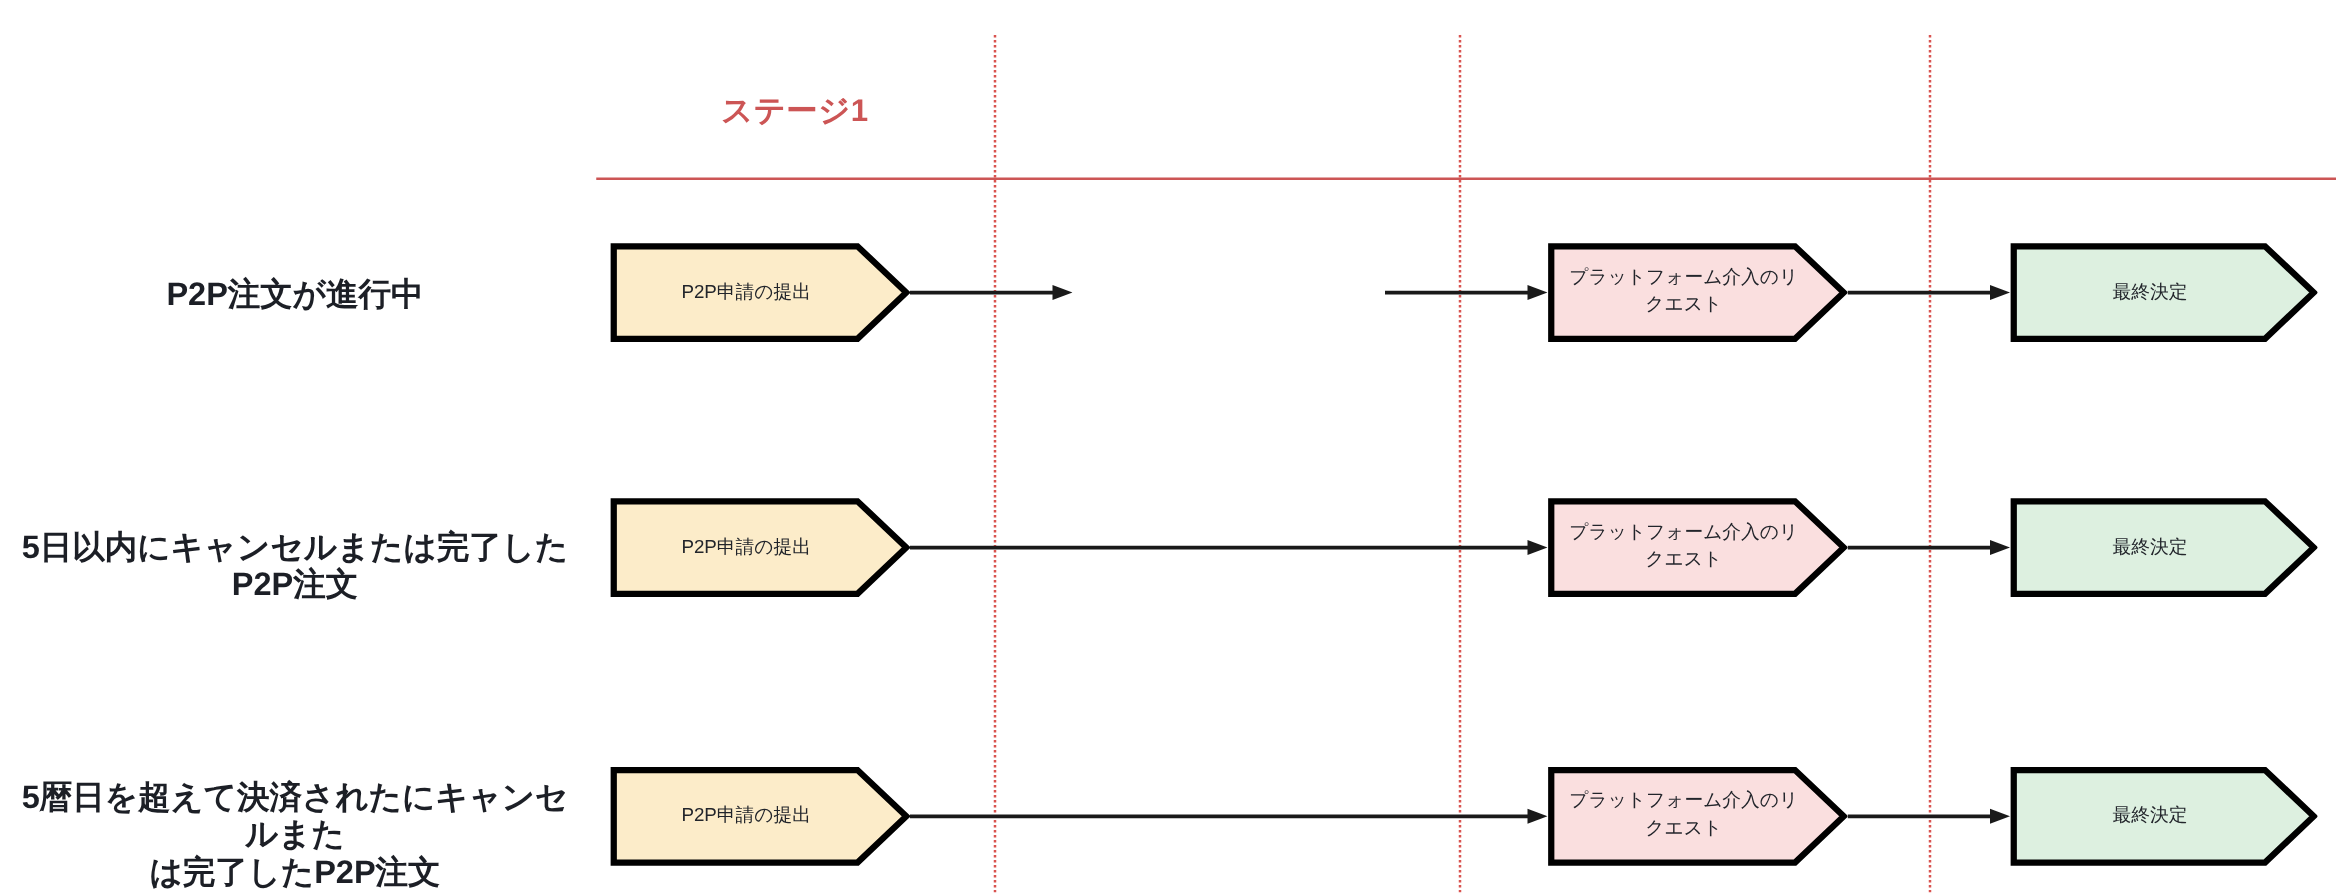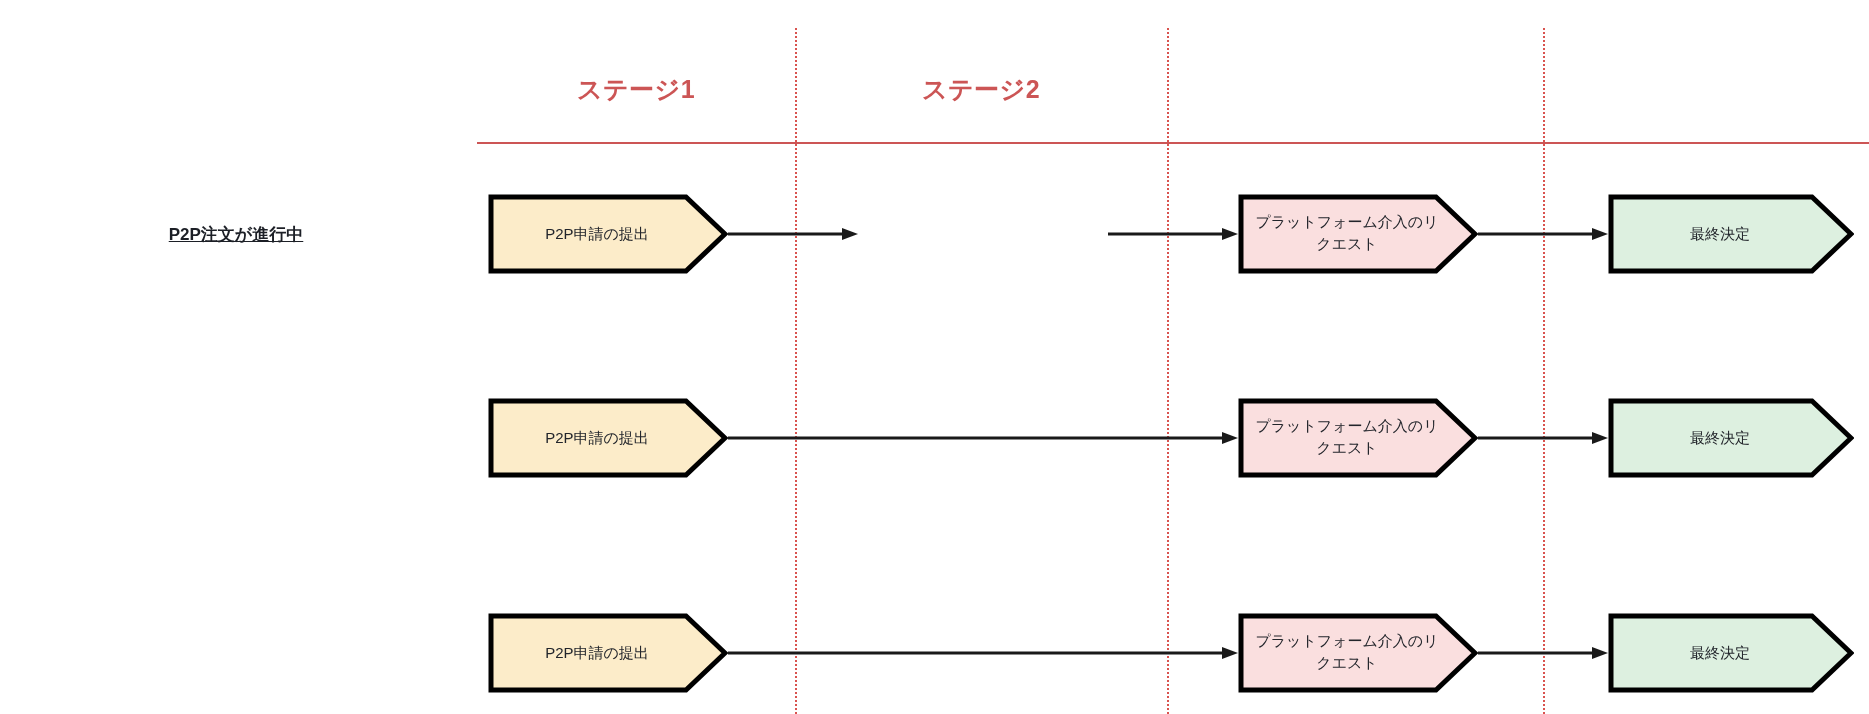--- a/index.html
+++ b/index.html
@@ -54,24 +54,23 @@
     border-left: 2px dotted #d9534f;
   }
 
   
   .row-label {
     position: absolute;
     width: 440px;
     left: 0px;
     text-align: center;
     color: #1c1f26;
-    font-size: 17px;
+    font-size: 26px;
     font-weight: bold;
     line-height: 30px;
-    text-decoration: underline;
   }
 
   
   .node {
     position: absolute;
     box-sizing: border-box;
   }
   .node svg {
     position: absolute;
     left: 0;
@@ -101,23 +100,20 @@
   .connector svg { display: block; }
 </style>
 </head>
 <body>
 
 <div id="canvas">
 
   <div class="stage-header" style="left:461px; width:318px;">
     <span>ステージ1</span>
   </div>
-  <div class="stage-header" style="left:779px; width:372px;">
-    <span>ステージ2</span>
-  </div>
 
   <div class="header-rule"></div>
 
   <div class="stage-divider" style="left:779px;"></div>
   <div class="stage-divider" style="left:1151px;"></div>
   <div class="stage-divider" style="left:1527px;"></div>
 
   <div class="row-label" style="top:192px;">
     <div>P2P注文が進行中</div>
   </div>
@@ -161,20 +157,23 @@
     </svg>
   </div>
 
   <div class="node" style="left:1592px; top:166px; width:246px; height:80px;">
     <svg width="246" height="80" viewBox="0 0 246 80">
       <polygon points="3,3 204,3 243,40 204,77 3,77" fill="#ddf0e0" stroke="#000000" stroke-width="5" stroke-linejoin="miter"></polygon>
     </svg>
     <div class="node-text" style="width:246px; height:80px;">最終決定</div>
   </div>
 
+  <div class="row-label" style="top:394px;">
+    <div>5日以内にキャンセルまたは完了したP2P注文</div>
+  </div>
 
   <div class="node" style="left:472px; top:370px; width:240px; height:80px;">
     <svg width="240" height="80" viewBox="0 0 240 80">
       <polygon points="3,3 198,3 237,40 198,77 3,77" fill="#fcecc9" stroke="#000000" stroke-width="5" stroke-linejoin="miter"></polygon>
     </svg>
     <div class="node-text" style="width:240px; height:80px;">P2P申請の提出</div>
   </div>
 
   <div class="connector" style="left:712px; top:400px; width:510px; height:20px;">
     <svg width="510" height="20" viewBox="0 0 510 20">
@@ -200,20 +199,24 @@
     </svg>
   </div>
 
   <div class="node" style="left:1592px; top:370px; width:246px; height:80px;">
     <svg width="246" height="80" viewBox="0 0 246 80">
       <polygon points="3,3 204,3 243,40 204,77 3,77" fill="#ddf0e0" stroke="#000000" stroke-width="5" stroke-linejoin="miter"></polygon>
     </svg>
     <div class="node-text" style="width:246px; height:80px;">最終決定</div>
   </div>
 
+  <div class="row-label" style="top:594px;">
+    <div>5暦日を超えて決済されたにキャンセルまた</div>
+    <div>は完了したP2P注文</div>
+  </div>
 
   <div class="node" style="left:472px; top:585px; width:240px; height:80px;">
     <svg width="240" height="80" viewBox="0 0 240 80">
       <polygon points="3,3 198,3 237,40 198,77 3,77" fill="#fcecc9" stroke="#000000" stroke-width="5" stroke-linejoin="miter"></polygon>
     </svg>
     <div class="node-text" style="width:240px; height:80px;">P2P申請の提出</div>
   </div>
 
   <div class="connector" style="left:712px; top:615px; width:510px; height:20px;">
     <svg width="510" height="20" viewBox="0 0 510 20">

